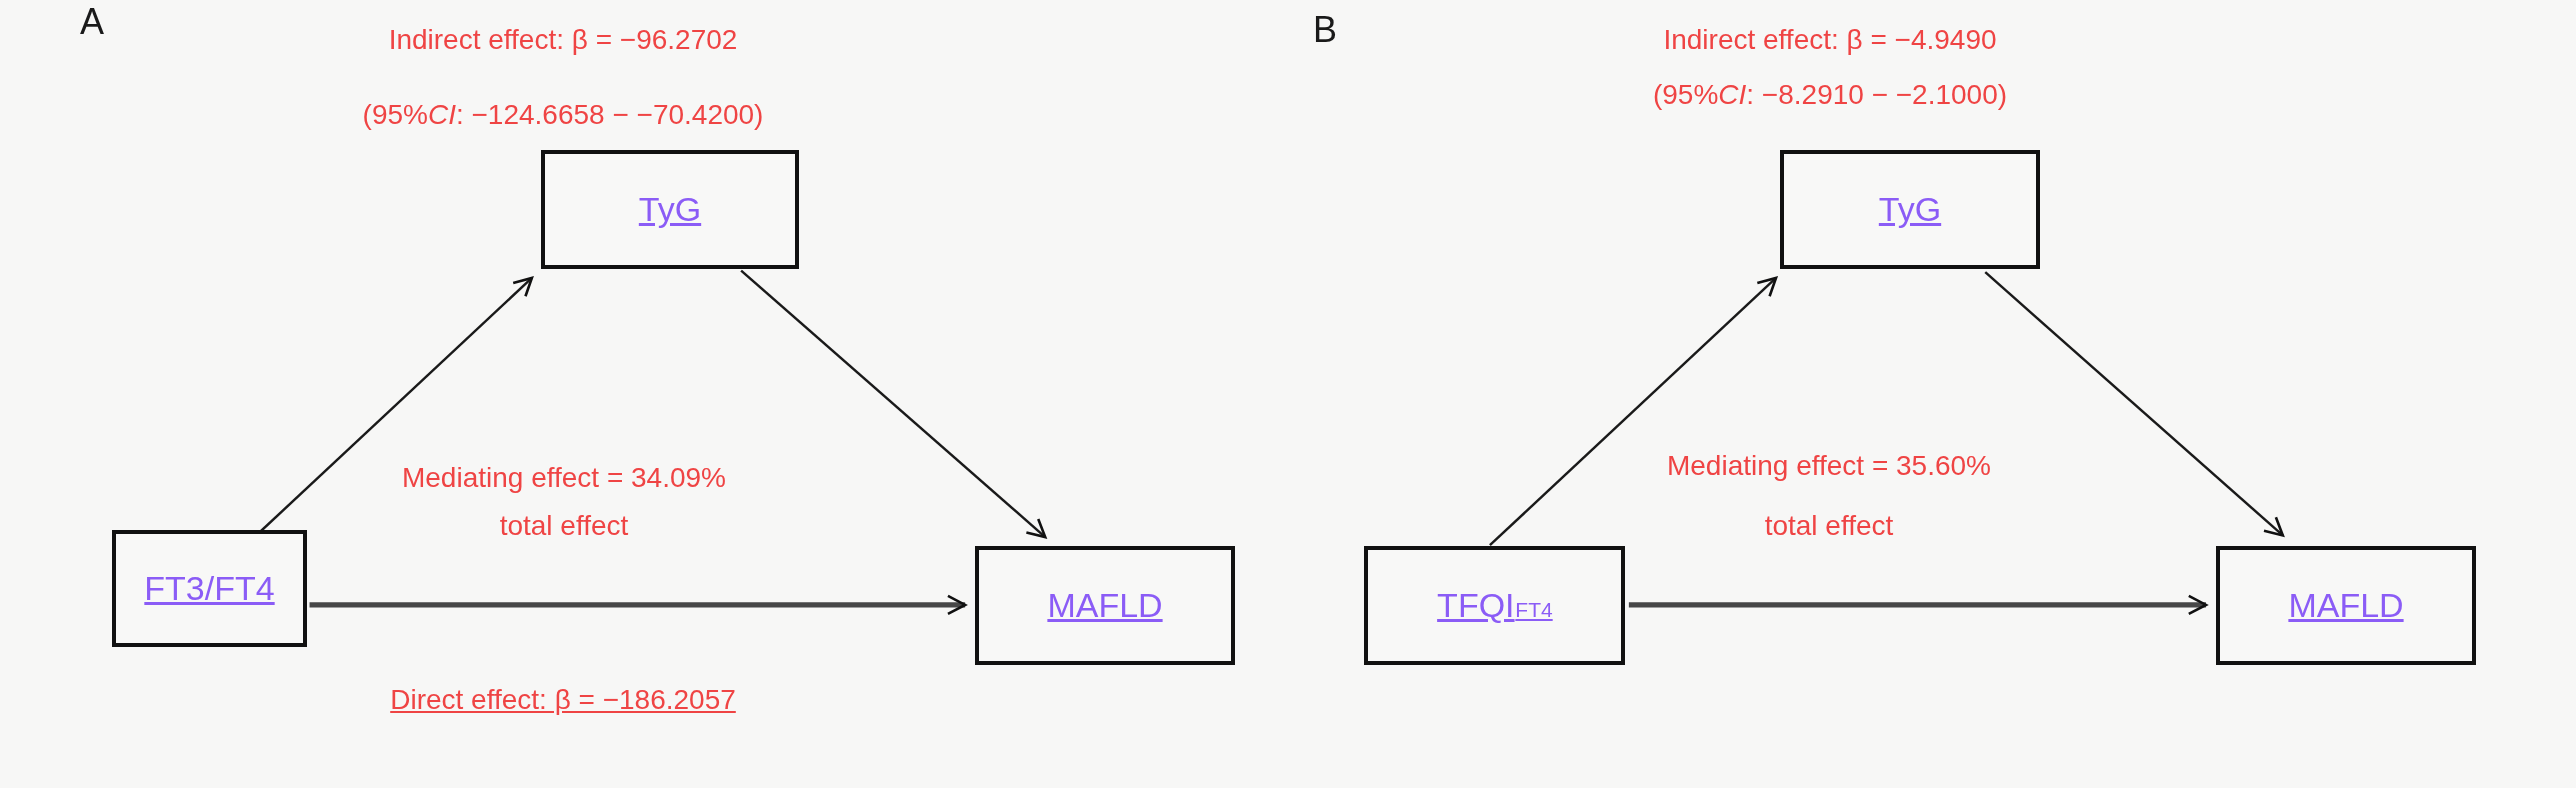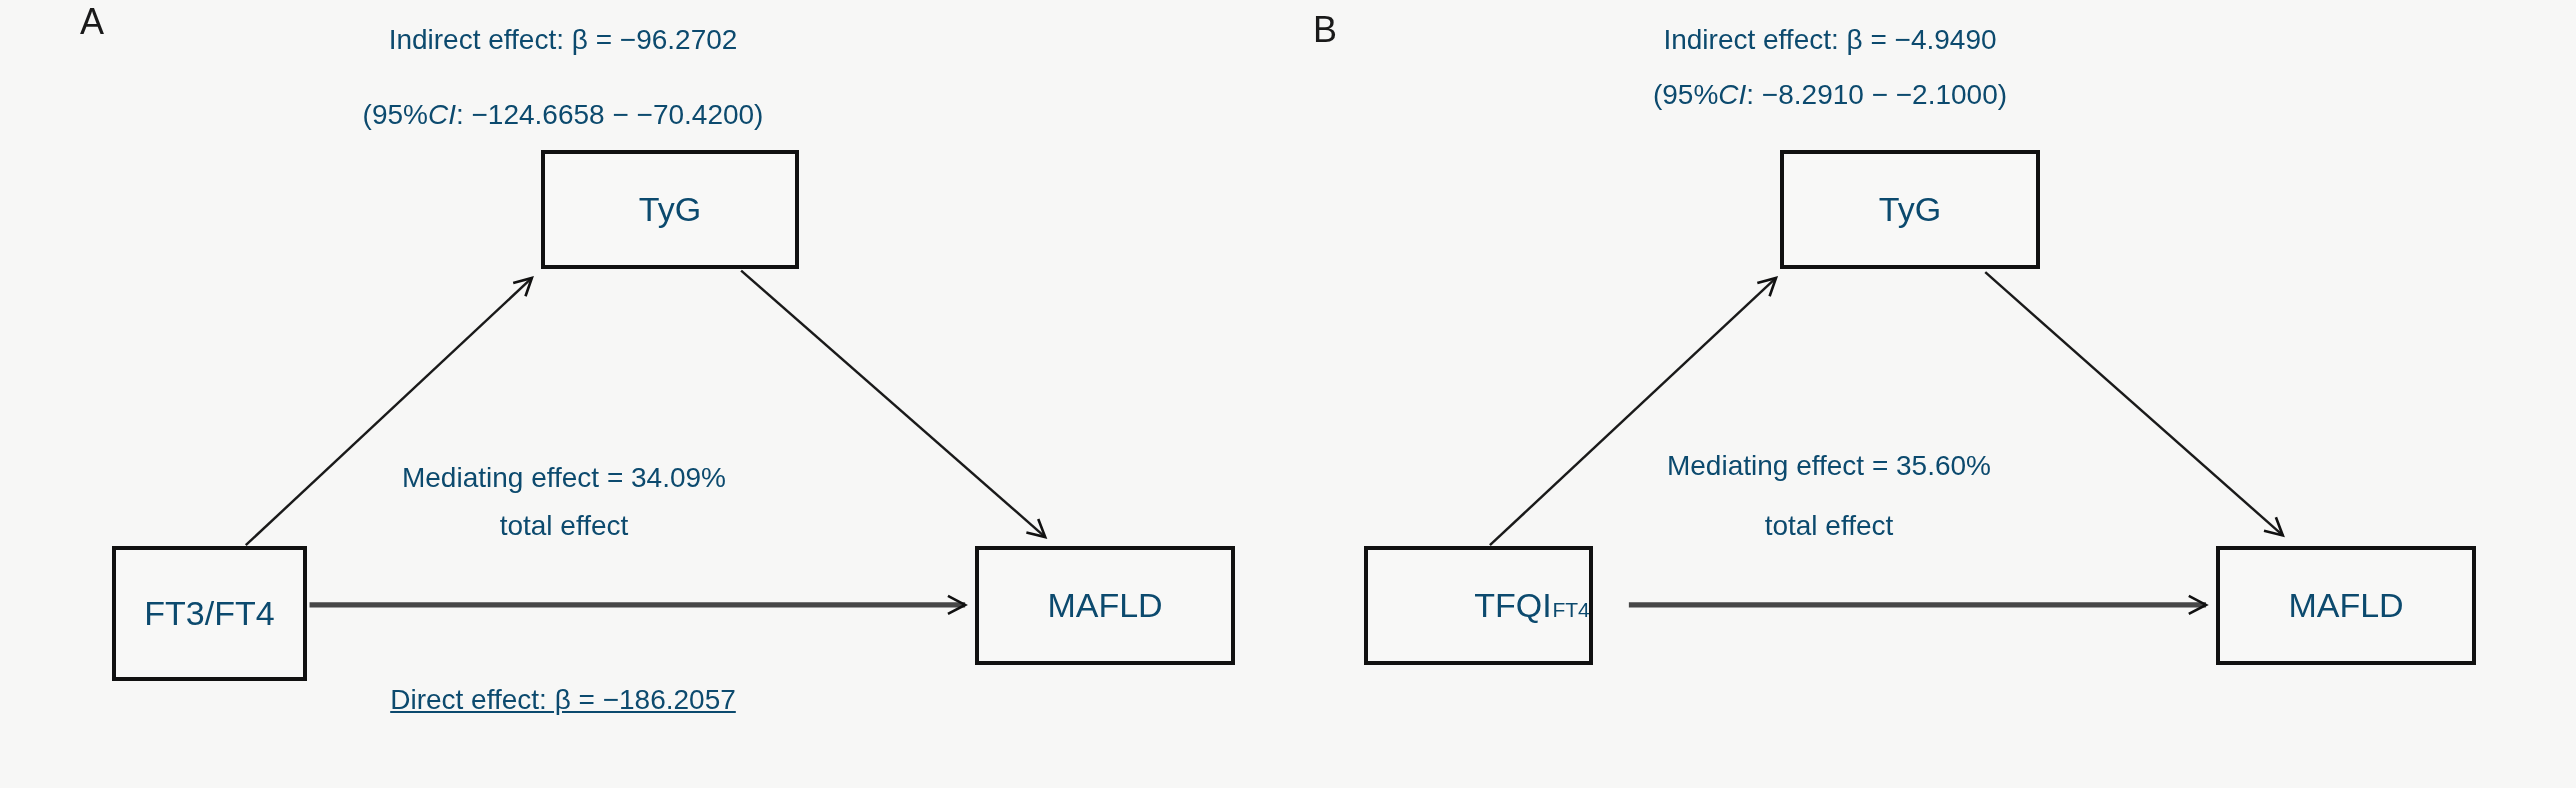--- a/index.html
+++ b/index.html
@@ -23,33 +23,34 @@
     line-height: 39px;
     color: #1a1a1a;
   }
   .txtline {
     position: absolute;
     width: 736px;
     text-align: center;
     font-size: 28px;
     line-height: 38px;
     white-space: nowrap;
-    color: #0c4a6e;
+    color: #ef4444;
   }
   .txtline .it { font-style: italic; }
   .node-box {
     position: absolute;
     box-sizing: border-box;
     border: 4.1px solid #111111;
     background: #f8f8f7;
     display: flex;
     align-items: center;
     justify-content: center;
     font-size: 34px;
-    color: #0c4a6e;
+    color: #8b5cf6;
+    text-decoration: underline;
   }
   .node-box sub {
     font-size: 21px;
     line-height: 0;
     position: relative;
     top: 4.9px;
     left: 0.8px;
   }
   svg.arrows {
     position: absolute;
@@ -84,21 +85,21 @@
   <div class="txtline" style="left:195px; top:21px;">Indirect effect: β = −96.2702</div>
   <div class="txtline" style="left:195px; top:76px;margin-top:20px;"><span>(95%</span><span class="it">CI</span><span>: −124.6658 − −70.4200)</span></div>
 
   <div class="node-box" style="left:541px; top:150px; width:258px; height:119px;">
     <span>TyG</span>
   </div>
 
   <div class="txtline" style="left:196px; top:447px;margin-top:12px;">Mediating effect = 34.09%</div>
   <div class="txtline" style="left:196px; top:507px;">total effect</div>
 
-  <div class="node-box" style="left:112px; top:546px; width:195px; height:135px;">
+  <div class="node-box" style="left:112px; top:530px; width:195px; height:117px;">
     <span>FT3/FT4</span>
       <sub></sub>
   </div>
 
   <div class="node-box" style="left:975px; top:546px; width:260px; height:119px;">
     <span>MAFLD</span>
   </div>
 
   <div class="txtline" style="left:195px; top:681px;text-decoration:underline;">Direct effect: β = −186.2057</div>
 
@@ -107,21 +108,21 @@
   <div class="txtline" style="left:1462px; top:21px;">Indirect effect: β = −4.9490</div>
   <div class="txtline" style="left:1462px; top:76px;"><span>(95%</span><span class="it">CI</span><span>: −8.2910 − −2.1000)</span></div>
 
   <div class="node-box" style="left:1780px; top:150px; width:260px; height:119px;">
     <span>TyG</span>
   </div>
 
   <div class="txtline" style="left:1461px; top:447px;">Mediating effect = 35.60%</div>
   <div class="txtline" style="left:1461px; top:507px;">total effect</div>
 
-  <div class="node-box" style="left:1364px; top:546px; width:229px; height:119px;justify-content:flex-end;">
+  <div class="node-box" style="left:1364px; top:546px; width:261px; height:119px;">
     <span>TFQI</span>
       <sub>FT4</sub>
   </div>
 
   <div class="node-box" style="left:2216px; top:546px; width:260px; height:119px;">
     <span>MAFLD</span>
   </div>
 
 
 </div>

